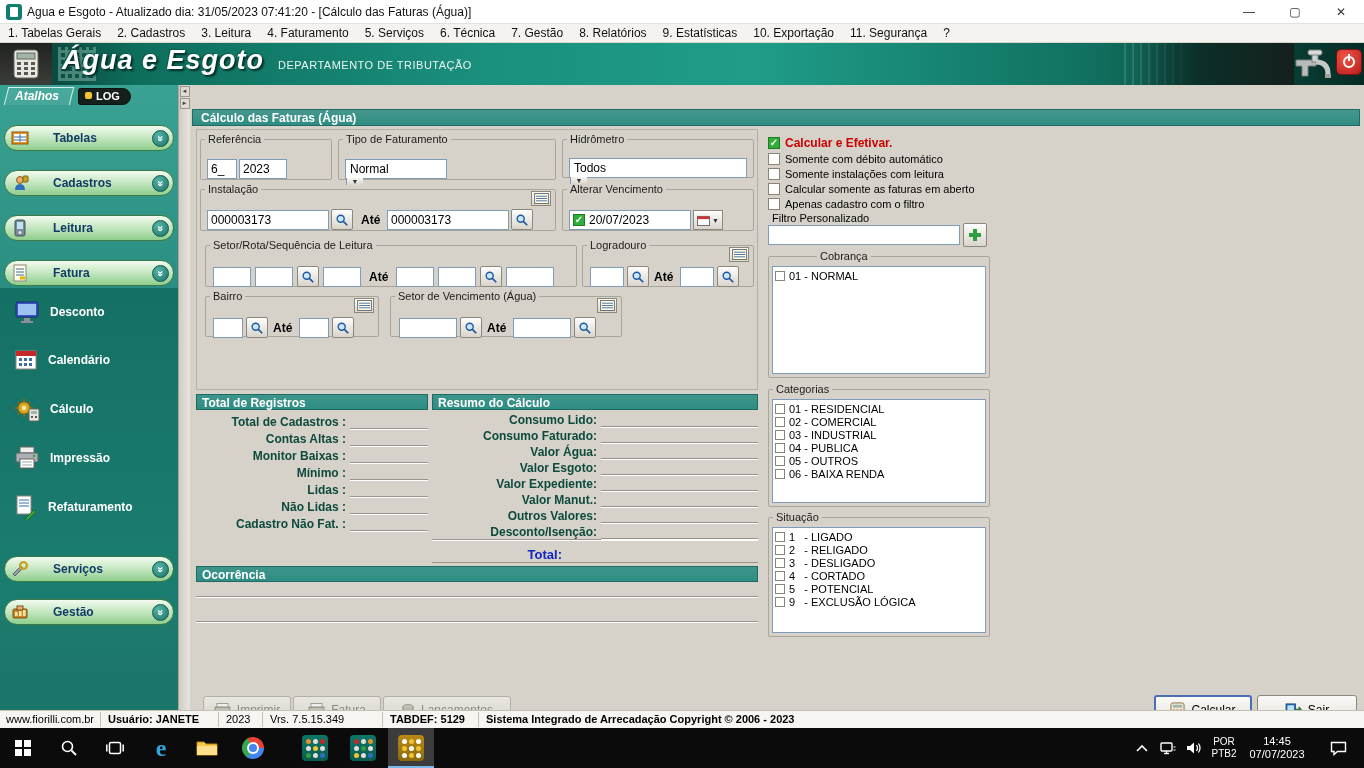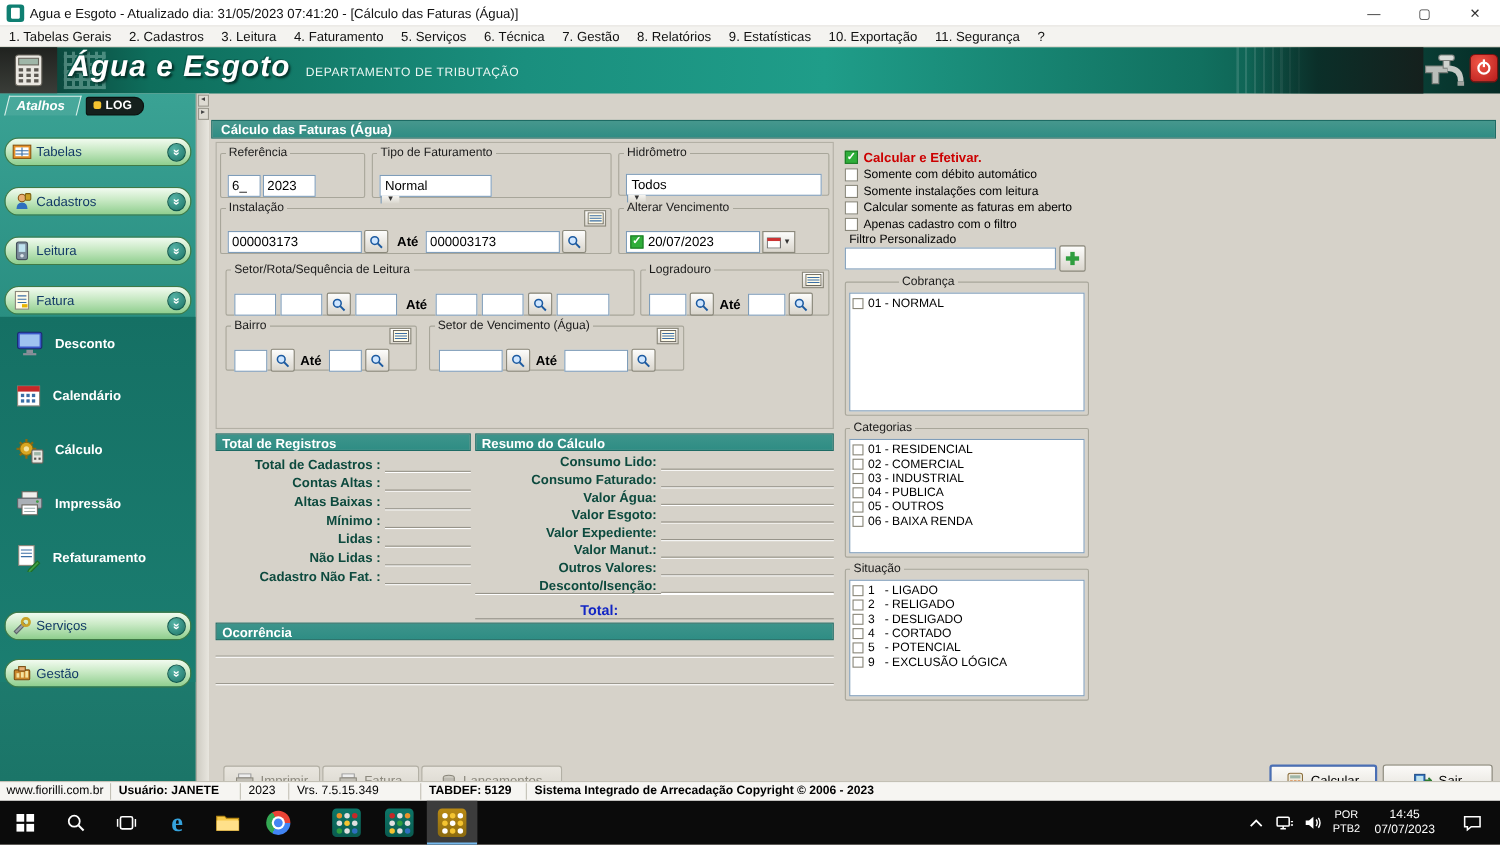--- a/index.html
+++ b/index.html
@@ -38,21 +38,21 @@
 
   
   .sidebar { position:absolute; top:85px; left:0; width:178px; height:625px; background:linear-gradient(180deg,#3aa294 0%,#23877a 45%,#1b7568 100%); }
   .side-tabs { height:22px; display:flex; align-items:center; gap:6px; padding-left:6px; }
   .atalhos-tab { color:#fff; font-weight:bold; font-style:italic; font-size:12px; padding:1px 12px 2px 8px; border:1px solid #d8efe9; border-bottom:none; transform:skewX(-14deg); background:rgba(255,255,255,.08); }
   .atalhos-tab > span { display:inline-block; transform:skewX(14deg); }
   .log-badge { background:#15201d; color:#fff; font-weight:bold; font-size:11px; border-radius:3px 10px 10px 3px; padding:1px 10px 2px 6px; display:flex; align-items:center; gap:4px; border:1px solid #0a110f; }
   .log-badge .dot { width:7px; height:7px; background:#f4c430; border-radius:2px; }
   .side-group { position:absolute; left:4px; width:170px; height:26px; border-radius:13px; border:1px solid #3f7a46;
     background:linear-gradient(180deg,#f2fbf0 0%,#c8e9c4 45%,#8fce8e 100%); display:flex; align-items:center; padding:0 4px 0 6px; cursor:pointer; }
-  .side-group .glabel { font-weight:normal; font-size:12px; color:#123a66; flex:1; margin-left:4px; }
+  .side-group .glabel { font-weight:bold; font-size:12px; color:#123a66; flex:1; margin-left:24px; }
   .side-group .chev { width:17px; height:17px; border-radius:50%; background:radial-gradient(circle at 35% 30%,#55b3a6,#1d7467); color:#fff; font-weight:bold; font-size:11px; display:flex; align-items:center; justify-content:center; border:1px solid #10574d; }
   .side-group .chev span { display:block; transform:rotate(90deg); line-height:1; }
   .fatura-panel { position:absolute; left:0; width:178px; background:linear-gradient(180deg,#157064,#1b7e71); }
   .sub-item { position:absolute; left:14px; display:flex; align-items:center; gap:10px; cursor:pointer; }
   .sub-item .slabel { color:#fff; font-weight:bold; font-size:12px; }
 
   
   .splitter { position:absolute; top:85px; left:178px; width:12px; height:625px; background:linear-gradient(90deg,#cfccc3,#e8e6df); border-left:1px solid #a8a69b; }
   .splitter .sbtn { width:10px; height:11px; margin:1px auto 0; background:#dedbd2; border:1px solid #9a978c; font-size:6px; line-height:9px; text-align:center; color:#444; cursor:pointer; }
 
@@ -630,21 +630,21 @@
     <div class="panel-b" style="left:6px; top:307px; width:232px;">
       <div class="trow" style="height:18px;">
           <span class="lbl" style="width:150px;">Total de Cadastros :</span>
           <span class="val"></span>
         </div>
       <div class="trow" style="height:17px;">
           <span class="lbl" style="width:150px;">Contas Altas :</span>
           <span class="val"></span>
         </div>
       <div class="trow" style="height:17px;">
-          <span class="lbl" style="width:150px;">Altas Baixas :</span>
+          <span class="lbl" style="width:150px;">Monitor Baixas :</span>
           <span class="val"></span>
         </div>
       <div class="trow" style="height:17px;">
           <span class="lbl" style="width:150px;">Mínimo :</span>
           <span class="val"></span>
         </div>
       <div class="trow" style="height:17px;">
           <span class="lbl" style="width:150px;">Lidas :</span>
           <span class="val"></span>
         </div>

